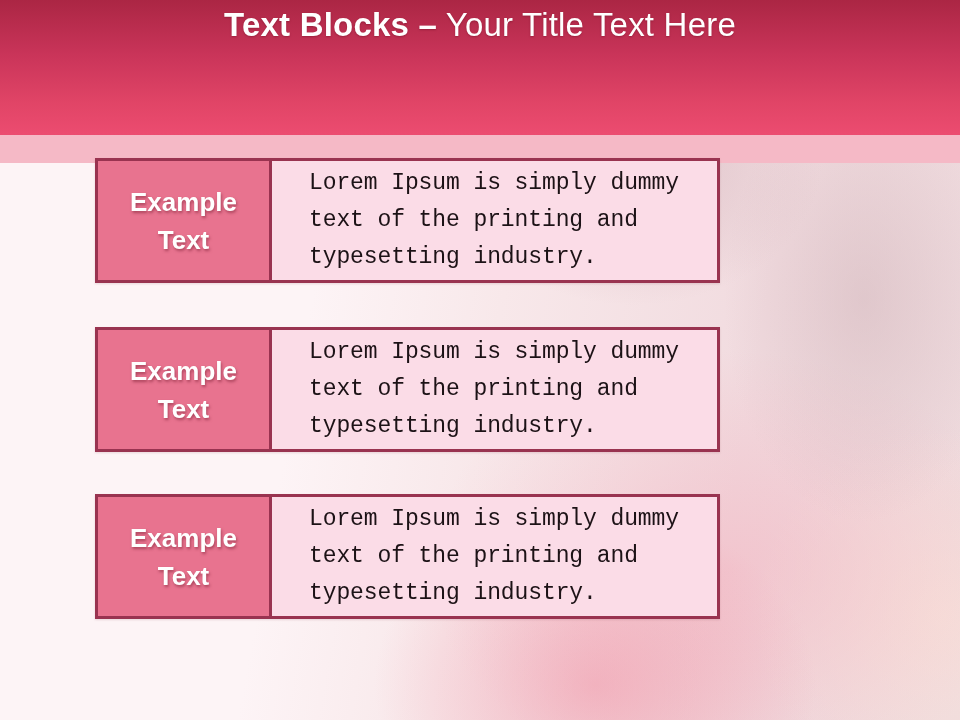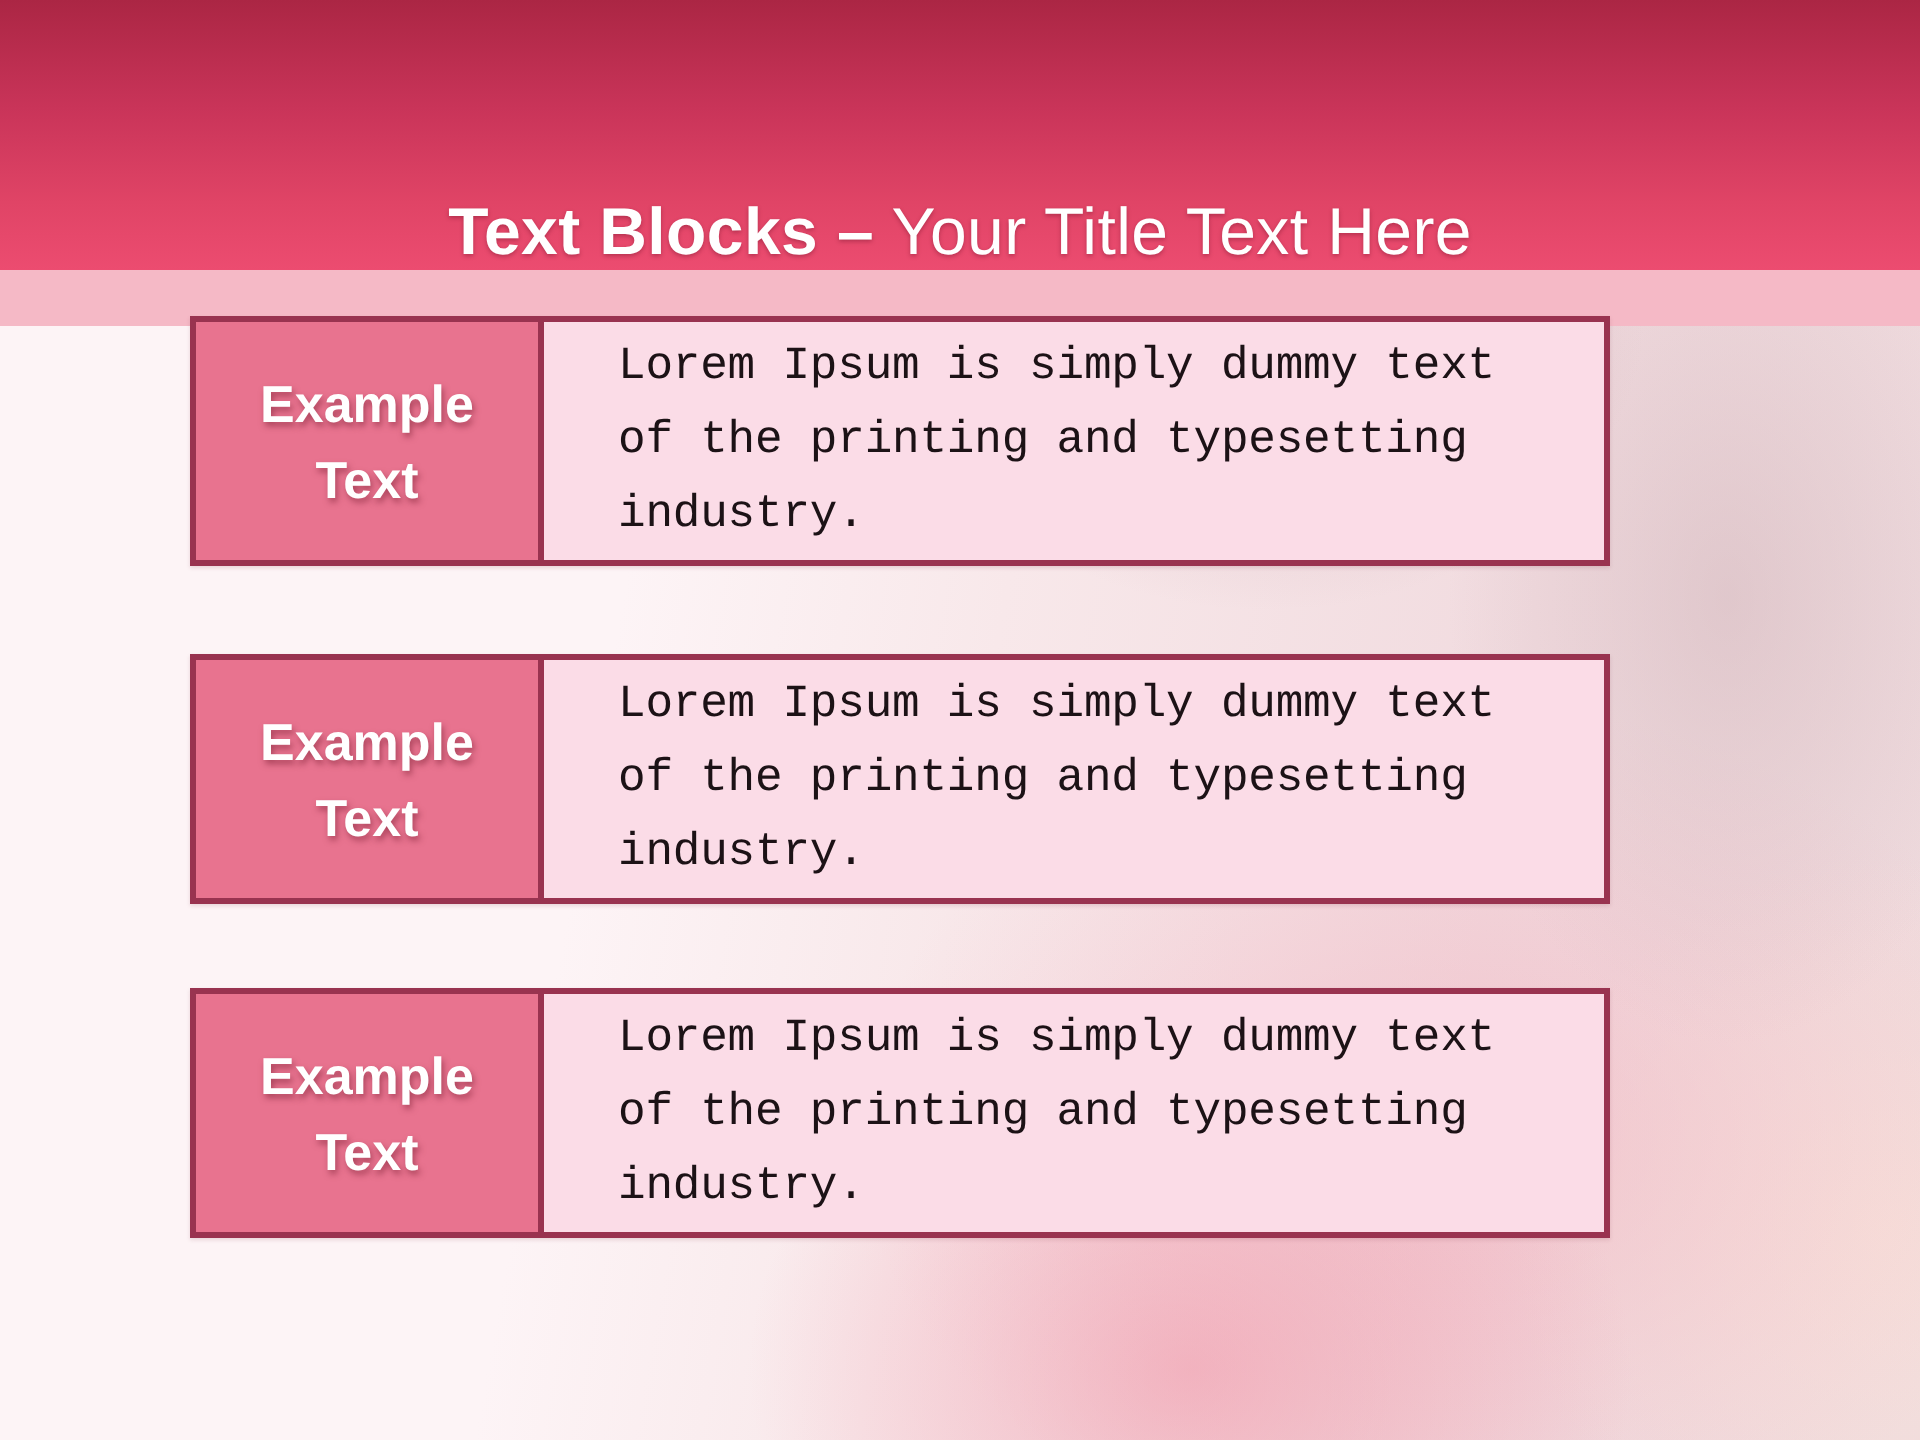--- a/index.html
+++ b/index.html
@@ -15,34 +15,34 @@
       radial-gradient(ellipse 270px 210px at 66% 4%,  rgba(190,150,160,0.42), transparent 70%),
       radial-gradient(ellipse 200px 320px at 90% 28%, rgba(198,168,174,0.38), transparent 70%),
       radial-gradient(ellipse 340px 270px at 62% 94%, rgba(240,140,160,0.50), transparent 65%),
       radial-gradient(ellipse 430px 310px at 76% 74%, rgba(243,170,185,0.45), transparent 70%),
       radial-gradient(ellipse 270px 270px at 98% 82%, rgba(248,226,219,0.85), transparent 70%),
       linear-gradient(100deg, #fdf4f6 0%, #fdf4f6 32%, #f8e8ea 50%, #f1dbdf 75%, #eedadd 100%);
   }
   .header {
     position:absolute; top:0; left:0; width:100%; height:135px;
     background:linear-gradient(180deg, #ab2644 0%, #c93459 40%, #e04466 75%, #ec4c70 100%);
-    display:flex; align-items:flex-end; justify-content:center;
+    display:flex; align-items:flex-start; justify-content:center;
   }
   .title {
     margin:0; padding-top:6px; color:#ffffff; font-size:33px; font-weight:400;
     text-shadow:0 1px 2px rgba(90,10,30,0.35);
     letter-spacing:0.2px; white-space:nowrap;
   }
   .title .b { font-weight:700; }
   .header-band {
     position:absolute; top:135px; left:0; width:100%; height:28px;
     background:#f5b9c6;
   }
   .block {
-    position:absolute; left:95px; width:710px; height:125px;
+    position:absolute; left:95px; width:625px; height:125px;
     box-sizing:border-box; border:3px solid #993350;
     background:#fbdce7; display:flex;
     box-shadow:0 1px 2px rgba(120,40,60,0.15);
   }
   .block-label {
     width:174px; box-sizing:border-box; flex:0 0 174px;
     background:#e8738f; border-right:3px solid #993350;
     color:#ffffff; font-weight:700; font-size:26px; line-height:38px;
     display:flex; align-items:center; justify-content:center; text-align:center;
     padding:0 22px; text-shadow:1px 2px 3px rgba(120,30,50,0.55);

